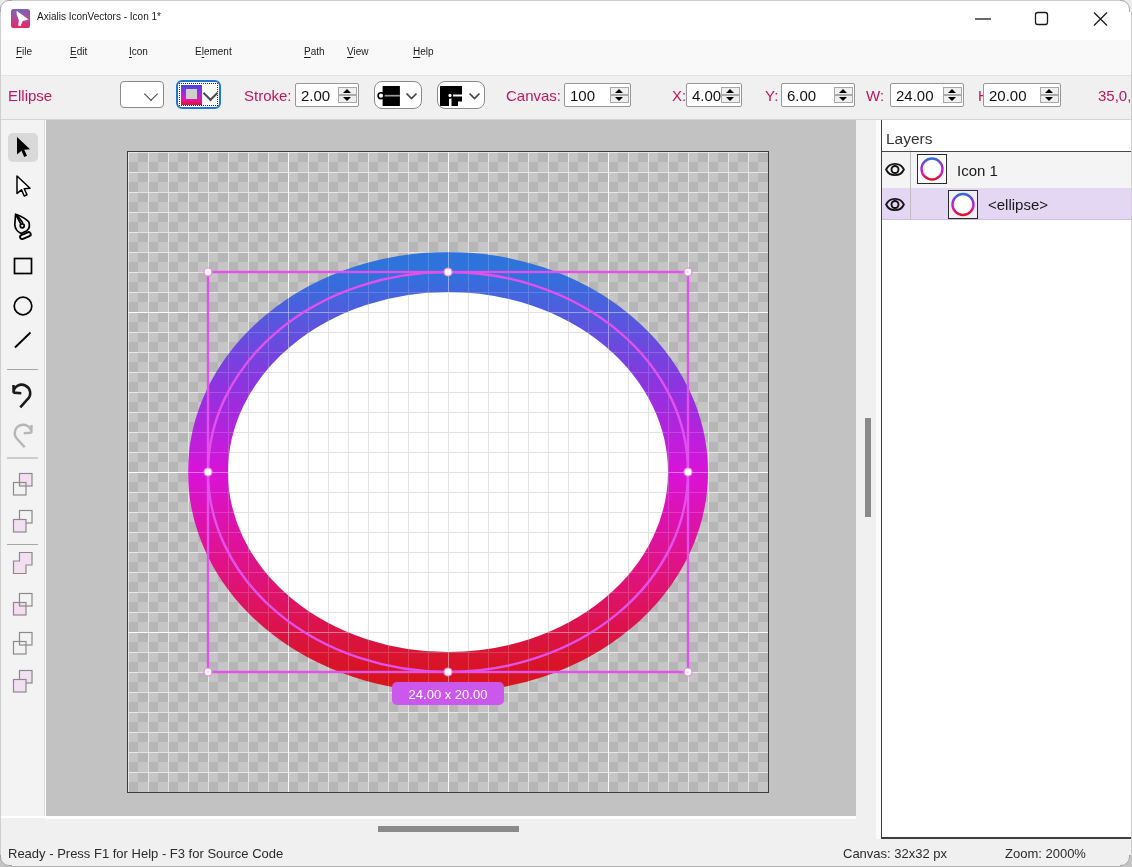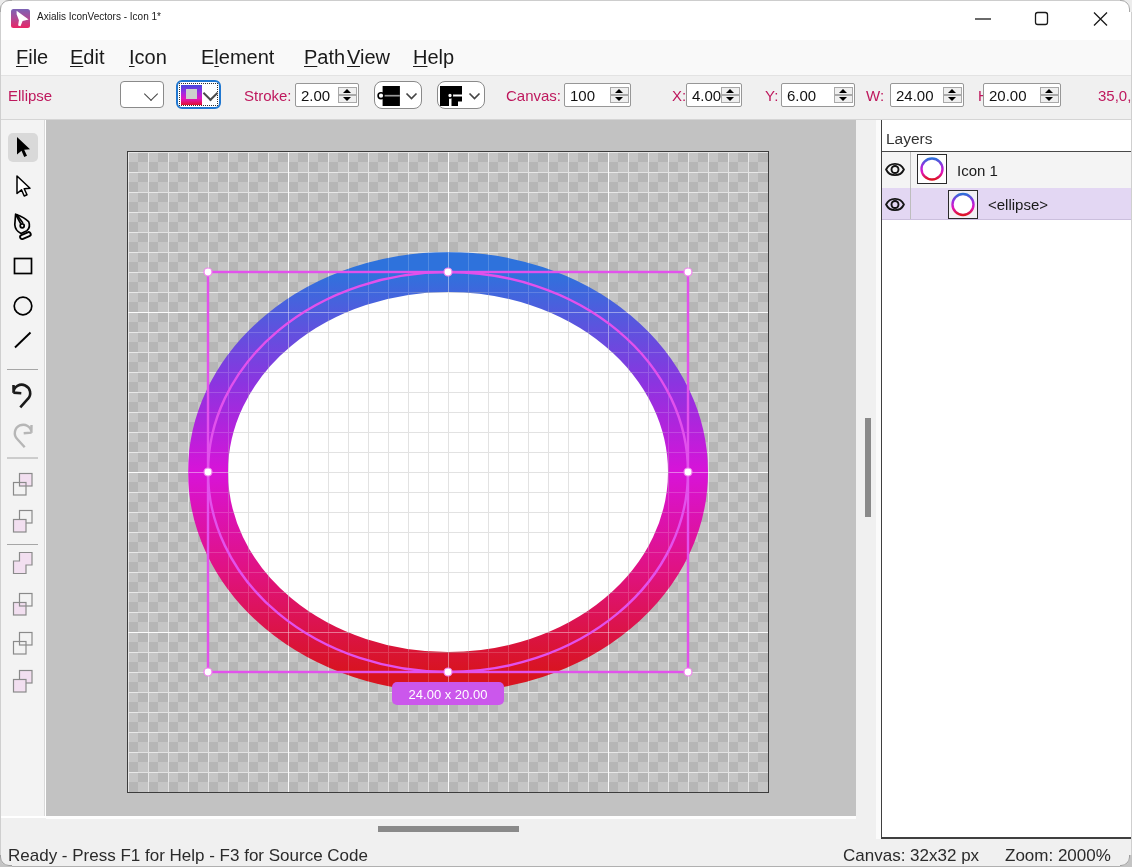--- a/index.html
+++ b/index.html
@@ -4,21 +4,21 @@
 <style>
   * { margin:0; padding:0; box-sizing:border-box; }
   html,body { width:1132px; height:867px; overflow:hidden; }
   body { font-family:"Liberation Sans", sans-serif; position:relative; background:#fff; }
   .abs { position:absolute; }
   
   #titlebar { left:0; top:0; width:1132px; height:40px; background:#fff; }
   #title-text { left:37px; top:11px; font-size:10px; color:#191919; }
   
   #menubar { left:0; top:40px; width:1132px; height:35px; background:#f9f9f9; }
-  .menu-item { top:46px; font-size:20px; color:#1a1a1a; position:absolute; }
+  .menu-item { top:46px; font-size:10px; color:#1a1a1a; position:absolute; }
   .menu-item u { text-decoration-thickness:1px; text-underline-offset:2px; }
   
   #toolbar { left:0; top:75px; width:1132px; height:45px; background:#f0f0f0; border-top:1px solid #e3e3e3; border-bottom:1px solid #d5d5d5; }
   .tb-label { position:absolute; font-size:15px; color:#be185d; top:87px; }
   .spin { position:absolute; top:83px; height:24px; background:#fff; border:1px solid #979797; border-radius:2px; }
   .spin .val { position:absolute; left:5px; top:3px; font-size:15px; color:#111; }
   .spin .bu, .spin .bd { position:absolute; right:1.5px; width:19px; height:8.6px; background:#efefef; border:1px solid #a9a9a9; box-sizing:border-box; }
   .spin .bu { top:2.6px; } .spin .bd { bottom:2.6px; }
   .spin .bu:after { content:""; position:absolute; left:4px; top:1.4px; border-left:4.4px solid transparent; border-right:4.4px solid transparent; border-bottom:4.2px solid #000; }
   .spin .bd:after { content:""; position:absolute; left:4px; top:1.6px; border-left:4.4px solid transparent; border-right:4.4px solid transparent; border-top:4.2px solid #000; }
@@ -31,21 +31,21 @@
   #vthumb { left:865px; top:418px; width:6px; height:99px; background:#8a8a8a; }
   #htrack { left:0; top:818px; width:856px; height:49px; background:#f0f0f0; }
   #hthumb { left:378px; top:826px; width:141px; height:6px; background:#8a8a8a; }
   #panel { left:881px; top:120px; width:251px; height:717px; background:#fff; border-left:1px solid #3f3f3f; }
   #layers-title { left:886px; top:130px; font-size:15.5px; color:#333; }
   #row1 { left:882px; top:151px; width:250px; height:37px; background:#f4f4f4; border-top:1px solid #494949; }
   #row2 { left:882px; top:188px; width:250px; height:32px; background:#e3d7f3; border-bottom:1px solid #cbbfdd; }
   .lyr-sep { left:910px; top:152px; width:1px; height:67px; background:#bdbdbd; }
   .thumb { position:absolute; background:#fff; border:1px solid #2a2a2a; }
   #statusbar { left:0; top:839px; width:1132px; height:28px; background:#f0f0f0; }
-  .status-text { position:absolute; font-size:17px; color:#2b2b2b; top:6px; }
+  .status-text { position:absolute; font-size:13px; color:#2b2b2b; top:6px; }
 </style>
 </head>
 <body>
 
   <div class="abs" id="titlebar"></div>
   <svg class="abs" style="left:11px;top:9px" width="19" height="19" viewBox="0 0 19 19">
     <defs>
       <linearGradient id="appg" x1="0" y1="0" x2="0" y2="1">
       <stop offset="0" stop-color="#7b63b5"></stop>
         <stop offset="0.5" stop-color="#b04a95"></stop>
@@ -59,21 +59,21 @@
   <svg class="abs" style="left:968px;top:4px" width="150" height="30" viewBox="0 0 150 30">
     <line x1="7" y1="15" x2="23" y2="15" stroke="#1a1a1a" stroke-width="1.3"></line>
     <rect x="67.5" y="8.5" width="12" height="12" rx="2.2" fill="none" stroke="#1a1a1a" stroke-width="1.3"></rect>
     <path d="M126,8.5 L139,21.5 M139,8.5 L126,21.5" stroke="#1a1a1a" stroke-width="1.3" fill="none"></path>
   </svg>
 
   <div class="abs" id="menubar"></div>
   <span class="menu-item" style="left:16px"><u>F</u>ile</span>
   <span class="menu-item" style="left:70px"><u>E</u>dit</span>
   <span class="menu-item" style="left:129px"><u>I</u>con</span>
-  <span class="menu-item" style="left:201px">E<u>l</u>ement</span>
+  <span class="menu-item" style="left:195px">E<u>l</u>ement</span>
   <span class="menu-item" style="left:304px"><u>P</u>ath</span>
   <span class="menu-item" style="left:347px"><u>V</u>iew</span>
   <span class="menu-item" style="left:413px"><u>H</u>elp</span>
 
   <div class="abs" id="toolbar"></div>
   <span class="tb-label" style="left:8px">Ellipse</span>
 
   <div class="abs" style="left:120px;top:81px;width:44px;height:27px;background:#fff;border:1px solid #8a8a8a;border-radius:4px"></div>
   <span class="chev" style="left:146px;top:88.5px"></span>
 

